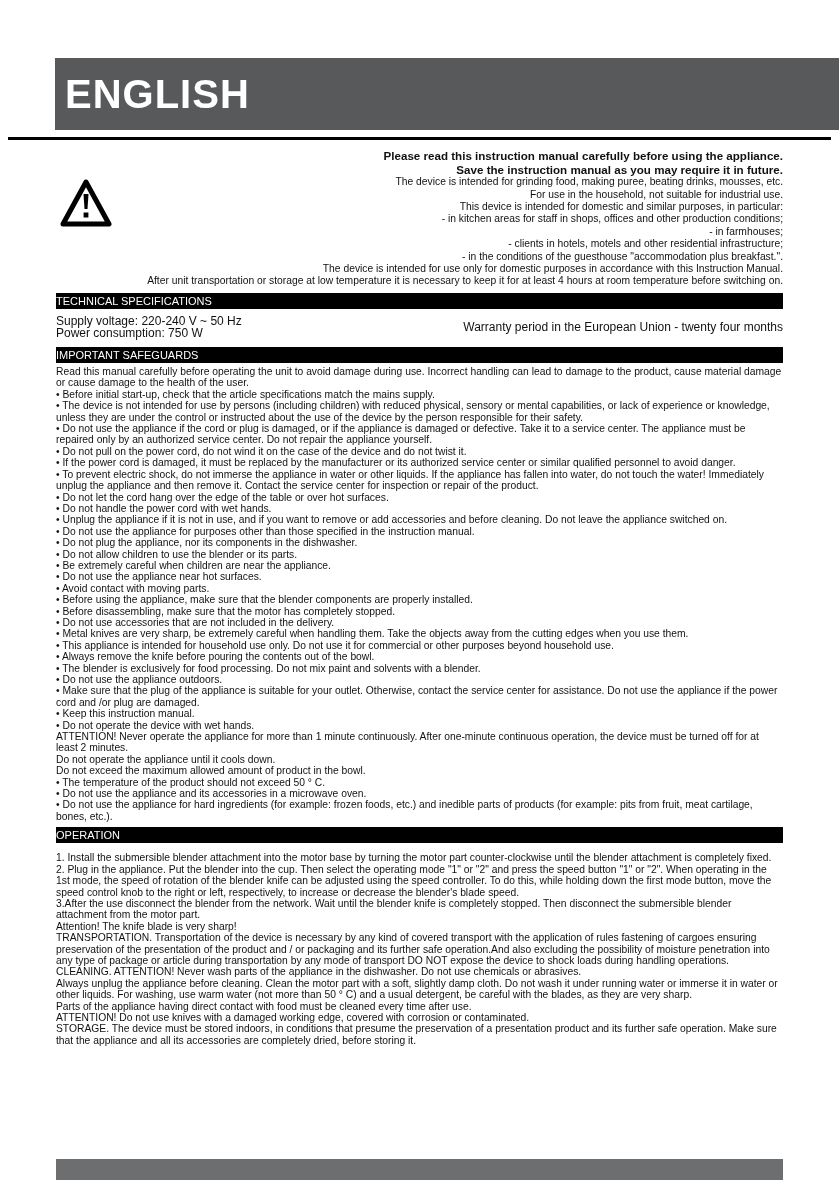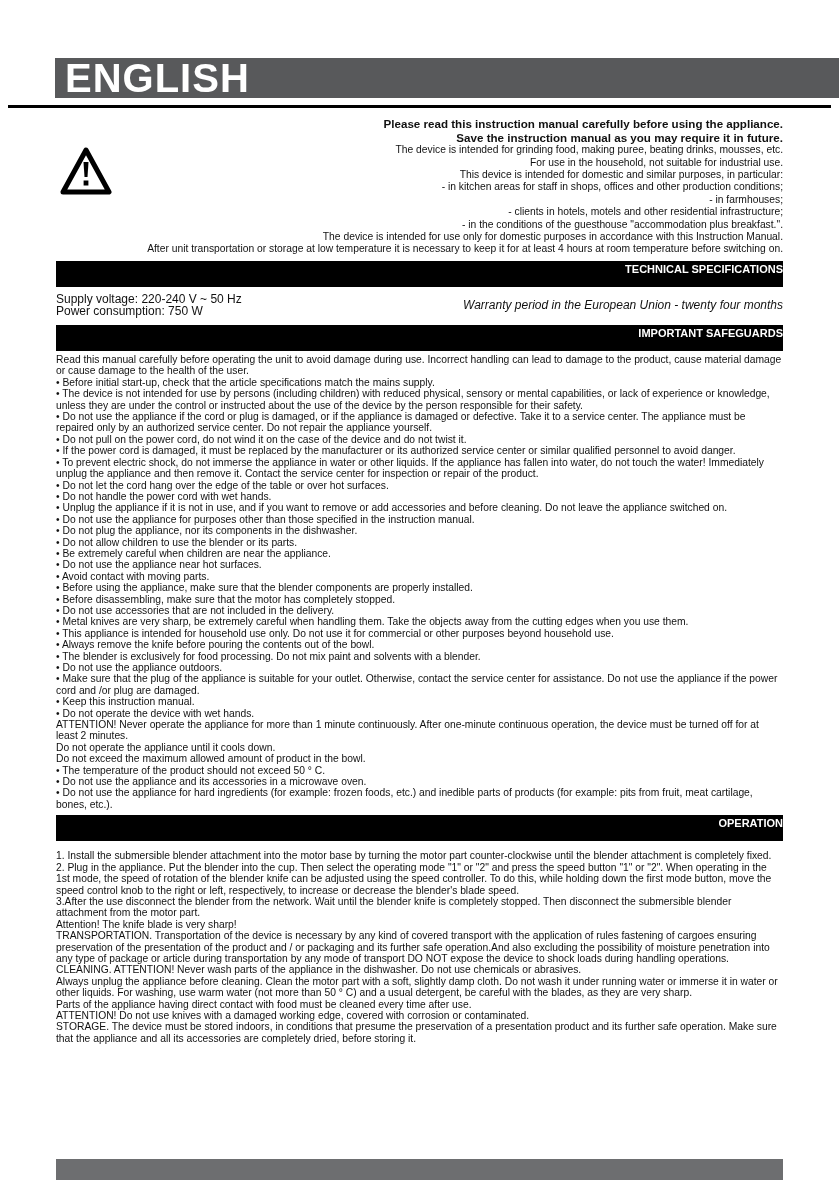--- a/index.html
+++ b/index.html
@@ -1,39 +1,39 @@
 <!DOCTYPE html>
 <html><head>
 <meta charset="utf-8">
 <style>
   * { margin:0; padding:0; box-sizing:border-box; }
   html,body { width:839px; height:1191px; background:#fff; color:#111;
               font-family:"Liberation Sans", sans-serif; }
   .page { position:relative; width:839px; height:1191px; overflow:hidden; background:#fff; }
 
-  .header-bar { margin-top:58px; margin-left:55px; height:40px; background:#58595b;
+  .header-bar { margin-top:58px; margin-left:55px; height:72px; background:#58595b;
                 display:flex; align-items:center; }
   .header-title { color:#fff; font-weight:bold; font-size:40px; letter-spacing:1px; padding-left:10px; }
   .header-rule { margin:7px 8px 0 8px; height:3px; background:#000; }
 
   .content { padding:0 56px; }
 
   .intro-row { position:relative; margin-top:9px; }
   .warning-icon { position:absolute; left:4px; top:30px; width:52px; height:48px; }
   .intro-line { display:flex; justify-content:flex-end; white-space:nowrap;
                 font-size:10.3px; line-height:12.4px; }
   .intro-line.bold { font-weight:bold; font-size:11.6px; line-height:13.6px; }
 
-  .section-bar { background:#000; color:#fff; text-align:right; font-weight:bold;
-                 font-size:11px; height:26px; line-height:16px; margin-top:5px; margin-bottom:3px; }
+  .section-bar { background:#000; color:#fff; text-align:left; font-weight:normal;
+                 font-size:11px; height:16px; line-height:16px; margin-top:5px; margin-bottom:3px; }
 
   .tech-row { display:flex; justify-content:space-between; align-items:center;
               font-size:12px; line-height:12.6px; padding:3px 0 2px 0; }
   .tech-left div { white-space:nowrap; }
-  .tech-right { text-align:center;font-style:italic; }
+  .tech-right { text-align:center; }
 
   .body-text { font-size:10.3px; line-height:11.4px; }
   .body-text .para { margin:0; }
 
   .op-text { margin-top:9px; }
 
   .footer-bar { position:absolute; left:56px; right:56px; bottom:11px; height:21px; background:#6d6e70; }
 </style>
 </head>
 <body>

